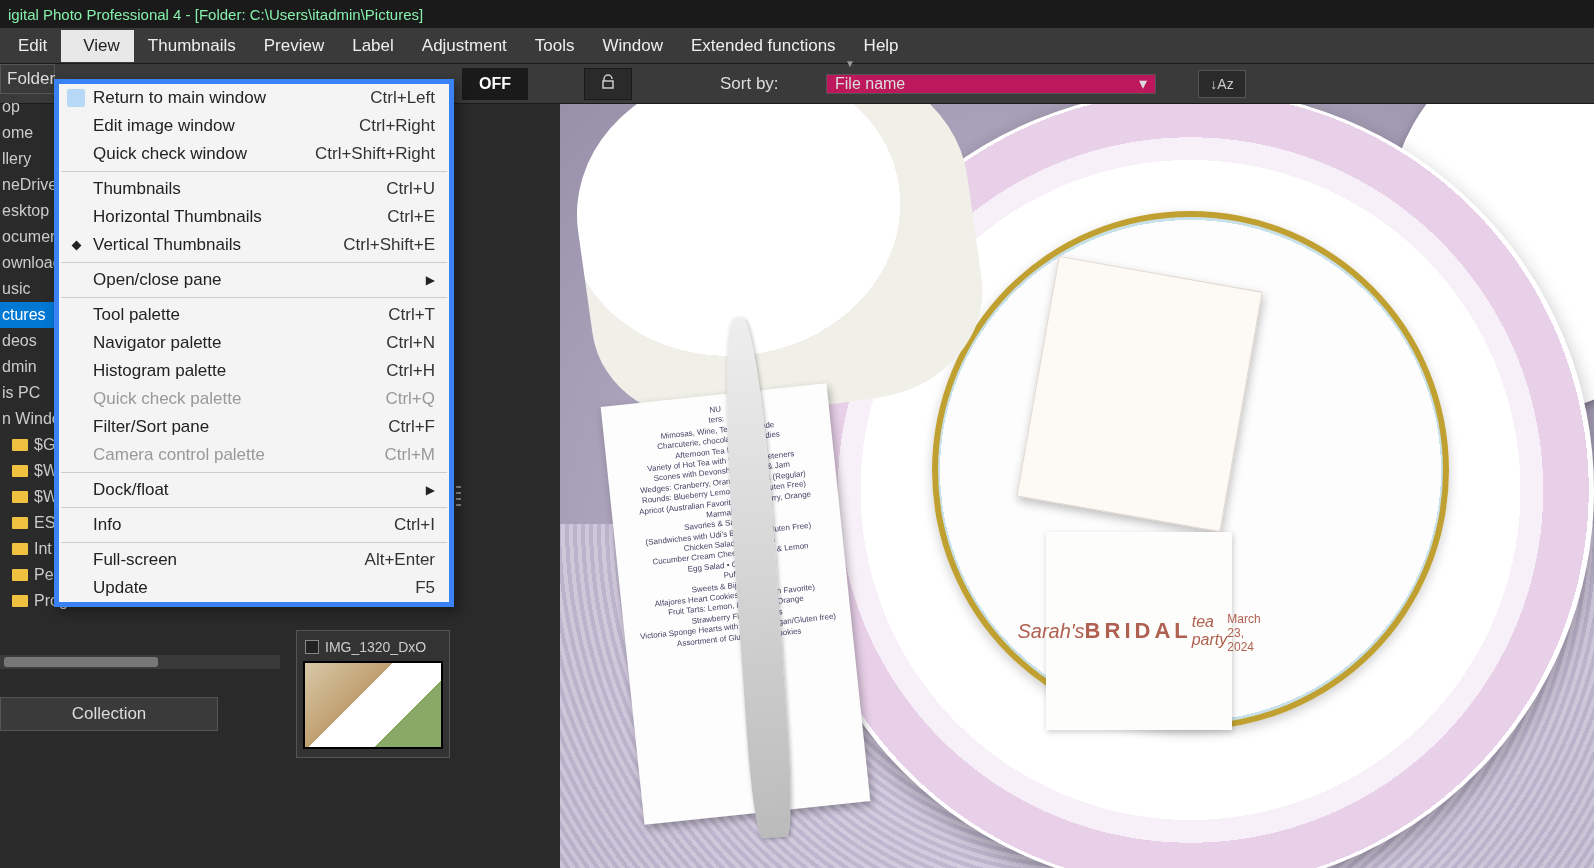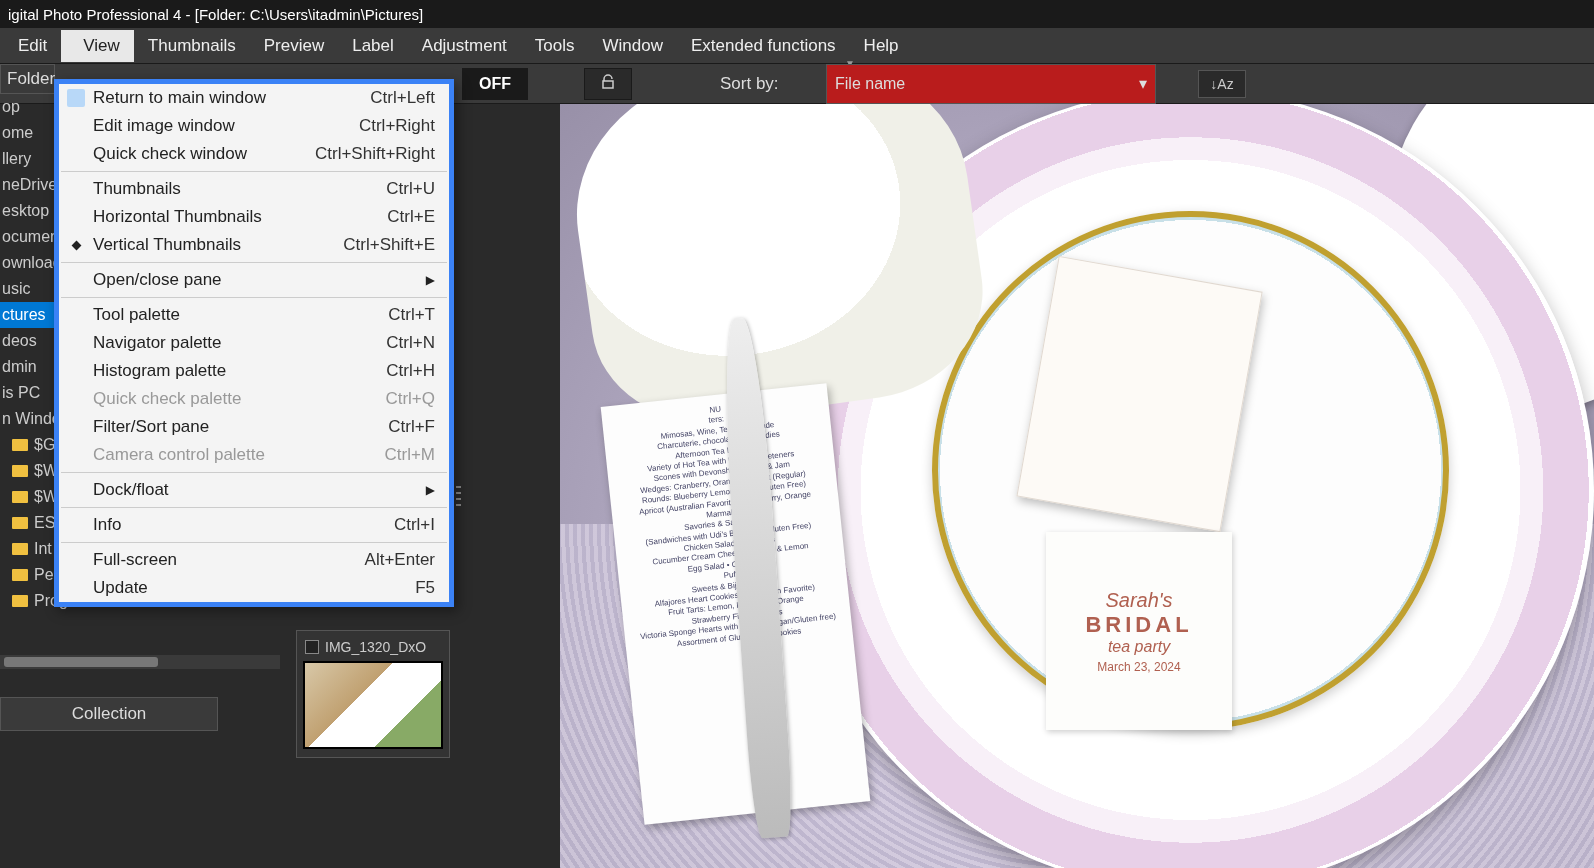--- a/index.html
+++ b/index.html
@@ -1,32 +1,32 @@
 <!DOCTYPE html>
 <html><head>
 <meta charset="utf-8">
 <style>
 * { margin: 0; padding: 0; box-sizing: border-box; font-family: "Segoe UI", Arial, sans-serif; }
 body { background: #2a2a2a; color: #ccc; width: 1594px; height: 868px; overflow: hidden; position: relative; }
 
 
-.titlebar { height: 28px; background: #1a1a1a; color: #ffffff; font-size: 15px; padding: 4px 8px; display: flex; align-items: center; }
+.titlebar { height: 28px; background: #1a1a1a; color: #86efac; font-size: 15px; padding: 4px 8px; display: flex; align-items: center; }
 
 
 .menubar { height: 36px; background: #3a3a3a; display: flex; align-items: center; padding: 0 4px; border-bottom: 1px solid #1a1a1a; }
 .menubar .menu-item { padding: 6px 14px; color: #eee; font-size: 17px; cursor: pointer; }
 .menubar .menu-item.active { background: #e8e8e8; color: #222; padding-left: 22px; }
 
 
 .toolbar { height: 40px; background: #3a3a3a; display: flex; align-items: center; border-bottom: 1px solid #1a1a1a; position: relative; }
 .tool-btn { height: 32px; padding: 0 16px; margin: 0 2px; background: #2a2a2a; border: 1px solid #1a1a1a; display: flex; align-items: center; justify-content: center; color: #ccc; font-size: 14px; cursor: pointer; }
 .tool-btn.off { background: #1a1a1a; color: #fff; font-weight: bold; font-size: 16px; }
 .tool-btn.lock { width: 48px; }
 .sort-label { color: #ddd; font-size: 17px; margin-left: auto; position: absolute; left: 720px; }
-.sort-select { position: absolute; left: 826px; width: 330px; height: 40px; background: #b91c1c; border: 1px solid #555; color: #ddd; font-size: 16px; padding: 2px 8px; display: flex; align-items: center; justify-content: space-between; cursor: pointer; }
+.sort-select { position: absolute; left: 826px; width: 330px; height: 20px; background: #be185d; border: 1px solid #555; color: #ddd; font-size: 16px; padding: 2px 8px; display: flex; align-items: center; justify-content: space-between; cursor: pointer; }
 .sort-icon-btn { position: absolute; left: 1198px; width: 48px; height: 28px; background: #2a2a2a; border: 1px solid #555; display: flex; align-items: center; justify-content: center; cursor: pointer; color: #ccc; font-size: 14px; }
 .dropdown-marker { position: absolute; left: 845px; top: -6px; color: #999; font-size: 10px; }
 
 
 .sidebar { position: absolute; left: 0; top: 64px; width: 55px; height: 600px; overflow: hidden; }
 .folder-tab { background: #3a3a3a; color: #ddd; font-size: 17px; padding: 4px 6px; height: 30px; border: 1px solid #555; }
 .tree { font-size: 17px; color: #ddd; }
 .tree-item { padding: 4px 2px; white-space: nowrap; cursor: pointer; height: 26px; display: flex; align-items: center; overflow: hidden; }
 .tree-item.selected { background: #0078d4; color: #fff; }
 .folder-icon { width: 16px; height: 12px; background: #f0c040; display: inline-block; margin-right: 6px; margin-left: 10px; border-radius: 1px; flex-shrink: 0; }
@@ -50,21 +50,21 @@
 .preview-img { width: 100%; height: 100%; position: relative; overflow: hidden; }
 
 
 .photo-bg { position: absolute; inset: 0; background: radial-gradient(ellipse at 50% 60%, #d8d0e8 0%, #b8b0c8 40%, #9890a8 100%); }
 .lace { position: absolute; left: 0; right: 0; top: 55%; bottom: 0; background: repeating-radial-gradient(circle at 50% 0, #e8e0f0 0 4px, #c8c0d8 4px 8px); opacity: .6; }
 .plate-outer { position: absolute; left: 22%; top: -2%; width: 78%; height: 105%; border-radius: 50%; background: radial-gradient(circle, #fff 0 58%, #f8f0f8 58% 62%, #e8d0e8 62% 70%, #fff 70% 74%, #d0a8d0 74% 80%, #fff 80%); box-shadow: 0 8px 20px rgba(0,0,0,.3); }
 .plate-inner { position: absolute; left: 36%; top: 14%; width: 50%; height: 68%; border-radius: 50%; background: radial-gradient(circle, #fdfdfd 0 70%, #c8e0e8 70% 80%, #fff 80% 85%, #e8c0d0 85% 92%, #fff 92%); border: 6px solid #c0a030; box-shadow: 0 4px 12px rgba(0,0,0,.2); }
 .teapot { position: absolute; left: 2%; top: -5%; width: 38%; height: 45%; background: radial-gradient(ellipse at 40% 40%, #fff 0 50%, #f0f0e8 50%); border-radius: 40% 40% 30% 30%; transform: rotate(-8deg); }
 .menu-card { position: absolute; left: 6%; top: 38%; width: 22%; height: 55%; background: #fdfdfd; transform: rotate(-6deg); box-shadow: 2px 4px 8px rgba(0,0,0,.3); padding: 10px; font-size: 8px; color: #446; overflow: hidden; }
 .favor-box { position: absolute; left: 46%; top: 22%; width: 20%; height: 32%; background: #fdfaf6; transform: rotate(10deg); box-shadow: 2px 4px 10px rgba(0,0,0,.25); border: 1px solid #e0d8d0; }
-.napkin { position: absolute; left: 47%; top: 56%; width: 18%; height: 26%; background: #fdfdfb; box-shadow: 1px 2px 6px rgba(0,0,0,.2); display: flex; flex-direction: column; align-items: center; justify-content: center; font-family: Georgia, serif; color: #b06050; }
+.napkin { position: absolute; left: 47%; top: 56%; width: 18%; height: 26%; background: #fdfdfb; box-shadow: 1px 2px 6px rgba(0,0,0,.2); display: flex; align-items: center; justify-content: center; font-family: Georgia, serif; color: #b06050; }
 .napkin .line1 { font-size: 20px; font-style: italic; }
 .napkin .line2 { font-size: 22px; letter-spacing: 4px; font-weight: 600; }
 .napkin .line3 { font-size: 16px; font-style: italic; }
 .napkin .line4 { font-size: 12px; margin-top: 4px; }
 .fork { position: absolute; left: 17%; top: 28%; width: 4%; height: 68%; background: linear-gradient(180deg,#eee 0,#bbb 100%); border-radius: 40% 40% 20% 20%; transform: rotate(-4deg); box-shadow: 1px 1px 4px rgba(0,0,0,.3); }
 .side-plate { position: absolute; right: -10%; top: -8%; width: 30%; height: 48%; border-radius: 50%; background: radial-gradient(circle,#fff 0 80%,#eee 80%); box-shadow: 0 4px 10px rgba(0,0,0,.3); }
 
 
 .dropdown { position: absolute; left: 54px; top: 79px; width: 400px; background: #f4f4f4; border: 5px solid #3b82f6; box-shadow: 4px 4px 12px rgba(0,0,0,.4); color: #222; font-size: 17px; z-index: 100; }
 .dropdown .row { display: flex; align-items: center; height: 28px; padding: 0 14px 0 34px; position: relative; cursor: pointer; }

